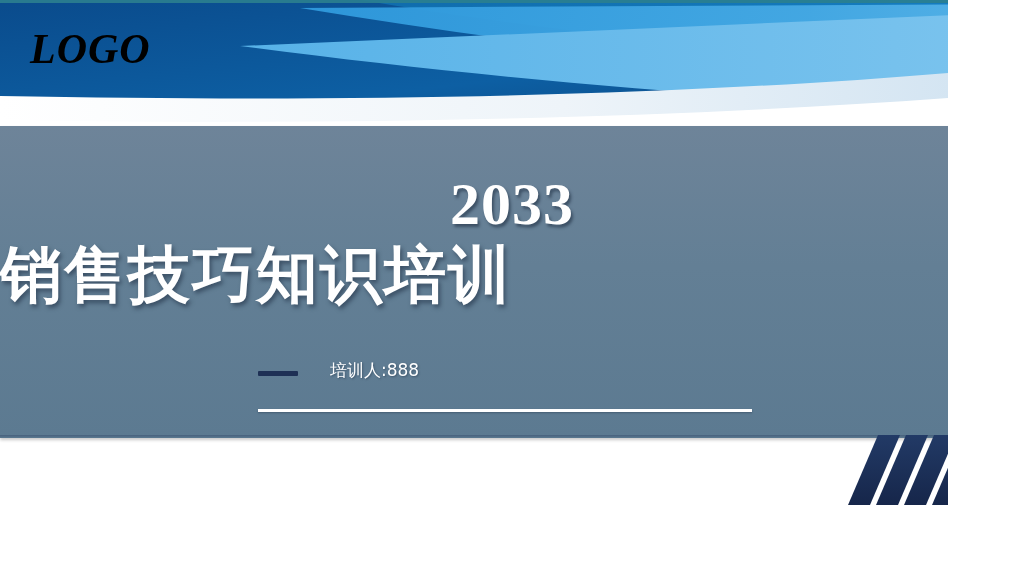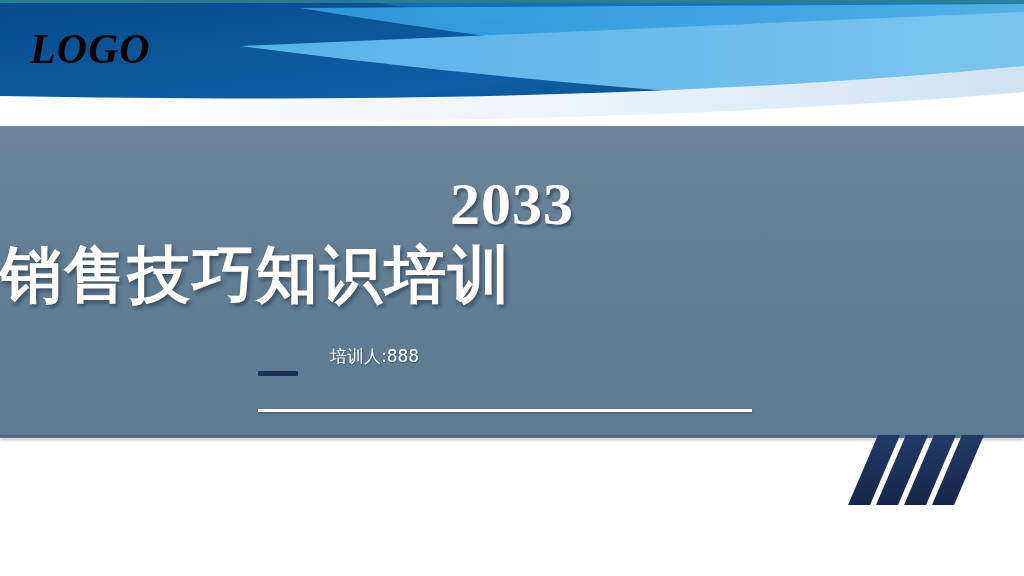--- a/index.html
+++ b/index.html
@@ -2,21 +2,21 @@
 <html><head>
 <meta charset="utf-8">
 <style>
   html, body {
     margin: 0;
     padding: 0;
     background: #ffffff;
   }
   #slide {
     position: relative;
-    width: 1024px;
+    width: 948px;
     height: 576px;
     overflow: hidden;
     background: #ffffff;
     font-family: "Liberation Sans", sans-serif;
   }
 
   
   .header-band {
     position: absolute;
     left: 0;
@@ -102,21 +102,21 @@
     left: 258px;
     top: 371px;
     width: 40px;
     height: 5px;
     background: #1e3055;
     border-radius: 1px;
   }
   .meta-presenter {
     position: absolute;
     left: 330px;
-    top: 345px;
+    top: 359px;
     font-family: "DejaVu Sans", "Liberation Sans", sans-serif;
     font-size: 17px;
     font-weight: normal;
     color: #ffffff;
     text-shadow: 1px 1px 2px rgba(25,40,60,0.45);
     white-space: nowrap;
   }
   .meta-date {
     position: absolute;
     left: 511px;

